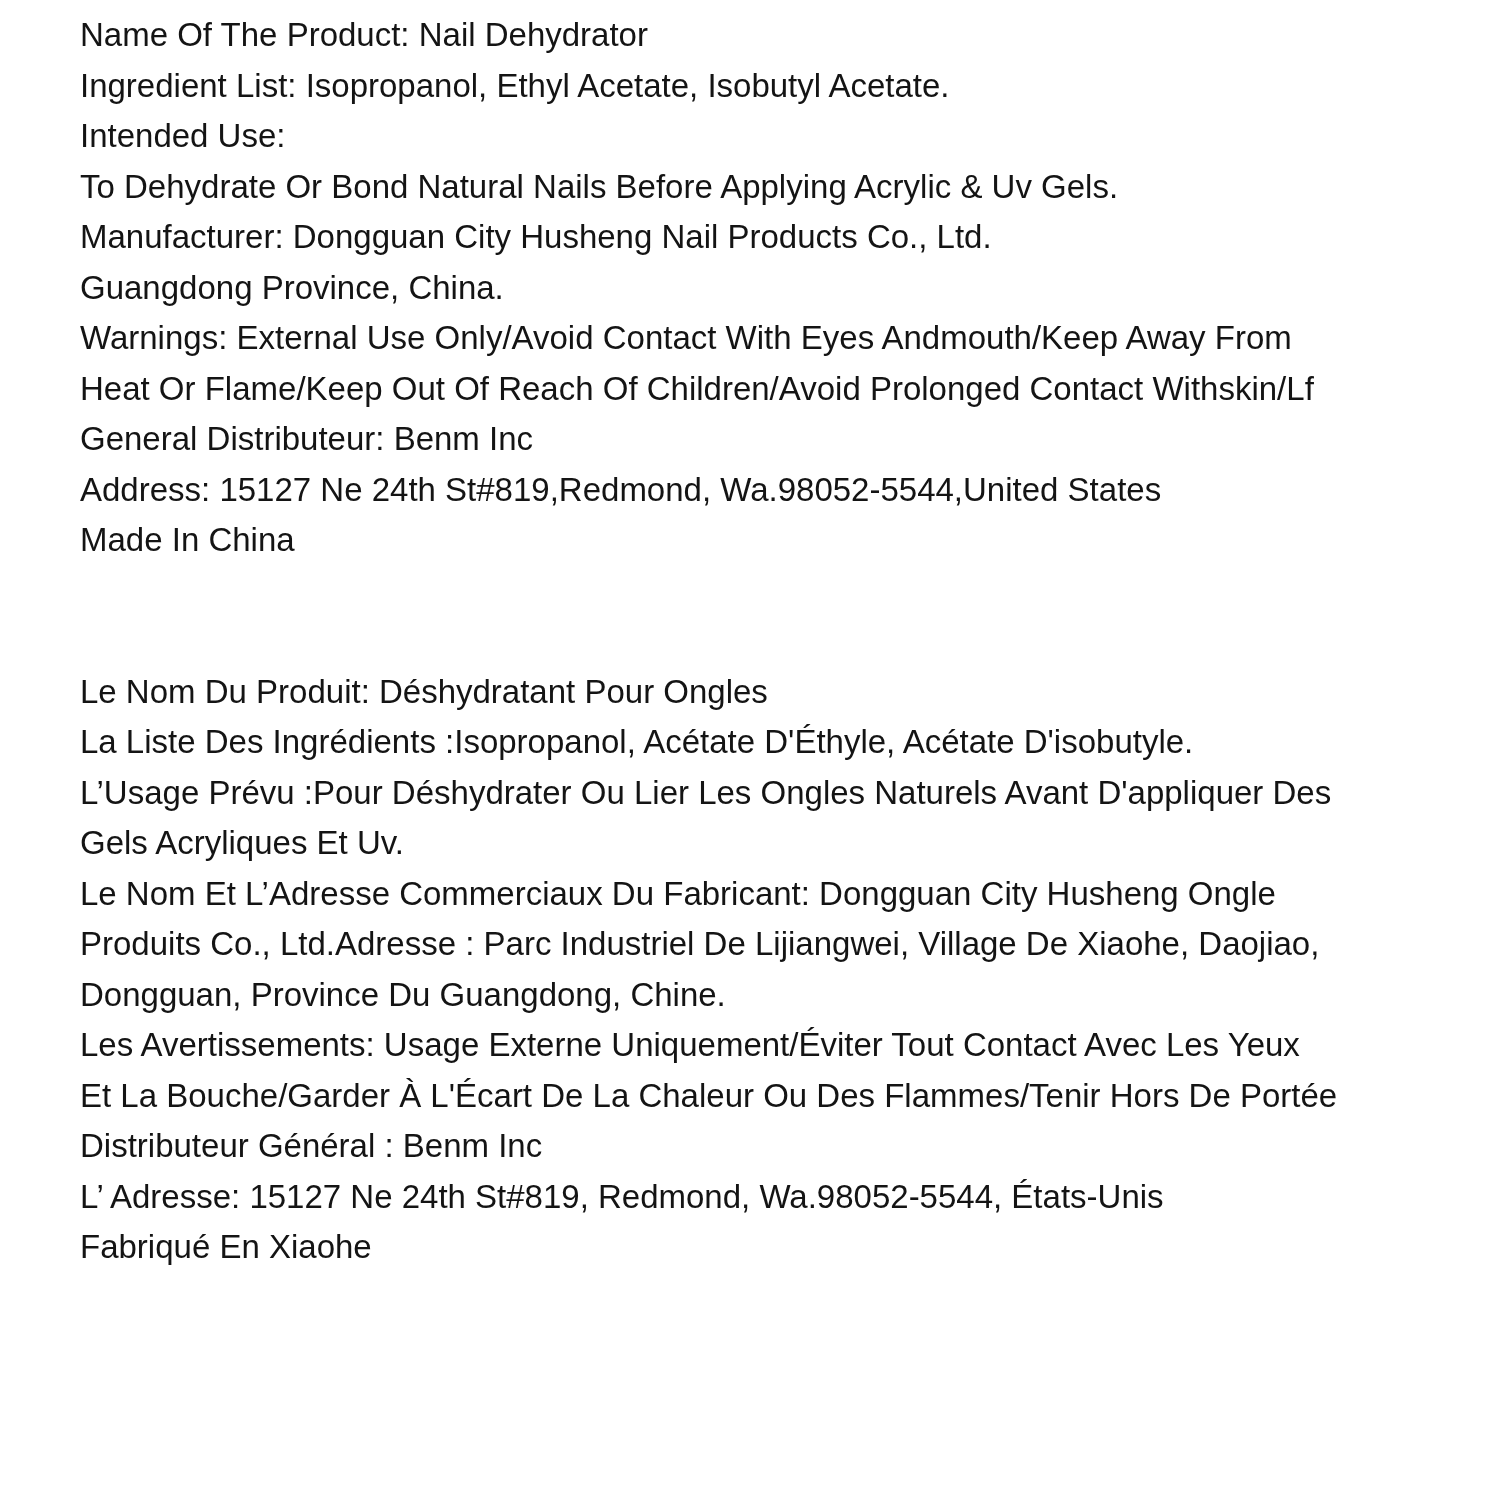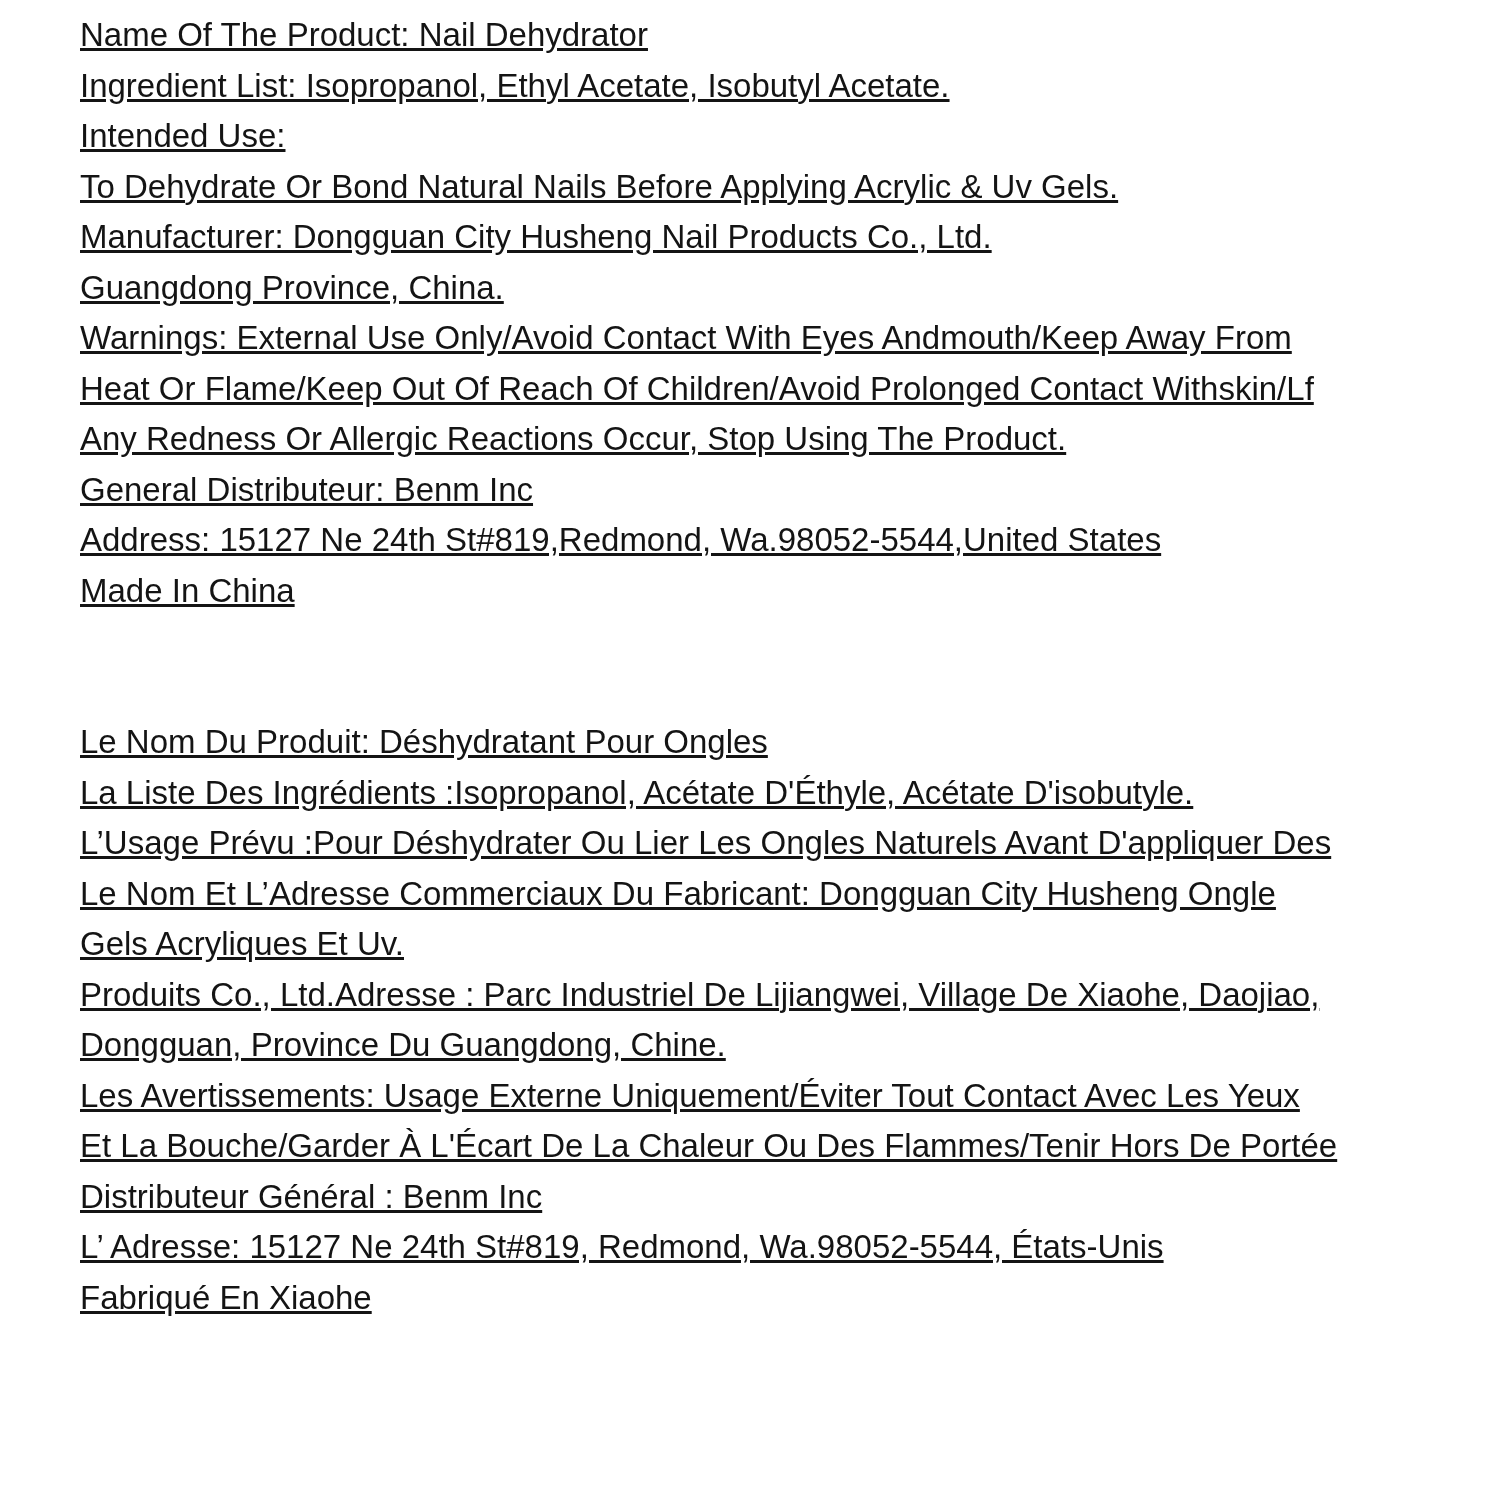--- a/index.html
+++ b/index.html
@@ -17,54 +17,52 @@
     font-family: "Liberation Sans", sans-serif;
     font-size: 33px;
     line-height: 50.5px;
     color: #141414;
     font-weight: 400;
     letter-spacing: 0px;
   }
   .line {
     white-space: nowrap;
     height: 50.5px;
-    text-decoration: underline;
   }
   .section-gap {
     height: 101px;
   }
 </style>
 </head>
 <body>
 
 <div class="page">
 
   <div>
     <div class="line">Name Of The Product: Nail Dehydrator</div>
     <div class="line">Ingredient List: Isopropanol, Ethyl Acetate, Isobutyl Acetate.</div>
     <div class="line">Intended Use:</div>
     <div class="line">To Dehydrate Or Bond Natural Nails Before Applying Acrylic &amp; Uv Gels.</div>
     <div class="line">Manufacturer: Dongguan City Husheng Nail Products Co., Ltd.</div>
     <div class="line">Guangdong Province, China.</div>
     <div class="line">Warnings: External Use Only/Avoid Contact With Eyes Andmouth/Keep Away From</div>
     <div class="line">Heat Or Flame/Keep Out Of Reach Of Children/Avoid Prolonged Contact Withskin/Lf</div>
-    <div class="line">Any Redness Or Allergic Reactions Occur, Stop Using The Product.</div>
     <div class="line">General Distributeur: Benm Inc</div>
     <div class="line">Address: 15127 Ne 24th St#819,Redmond, Wa.98052-5544,United States</div>
     <div class="line">Made In China</div>
   </div>
 
   <div class="section-gap"></div>
 
   <div>
     <div class="line">Le Nom Du Produit: Déshydratant Pour Ongles</div>
     <div class="line">La Liste Des Ingrédients :Isopropanol, Acétate D'Éthyle, Acétate D'isobutyle.</div>
     <div class="line">L’Usage Prévu :Pour Déshydrater Ou Lier Les Ongles Naturels Avant D'appliquer Des</div>
+    <div class="line">Gels Acryliques Et Uv.</div>
     <div class="line">Le Nom Et L’Adresse Commerciaux Du Fabricant: Dongguan City Husheng Ongle</div>
-    <div class="line">Gels Acryliques Et Uv.</div>
     <div class="line">Produits Co., Ltd.Adresse : Parc Industriel De Lijiangwei, Village De Xiaohe, Daojiao,</div>
     <div class="line">Dongguan, Province Du Guangdong, Chine.</div>
     <div class="line">Les Avertissements: Usage Externe Uniquement/Éviter Tout Contact Avec Les Yeux</div>
     <div class="line">Et La Bouche/Garder À L'Écart De La Chaleur Ou Des Flammes/Tenir Hors De Portée</div>
     <div class="line">Distributeur Général : Benm Inc</div>
     <div class="line">L’ Adresse: 15127 Ne 24th St#819, Redmond, Wa.98052-5544, États-Unis</div>
     <div class="line">Fabriqué En Xiaohe</div>
   </div>
 
 </div>

